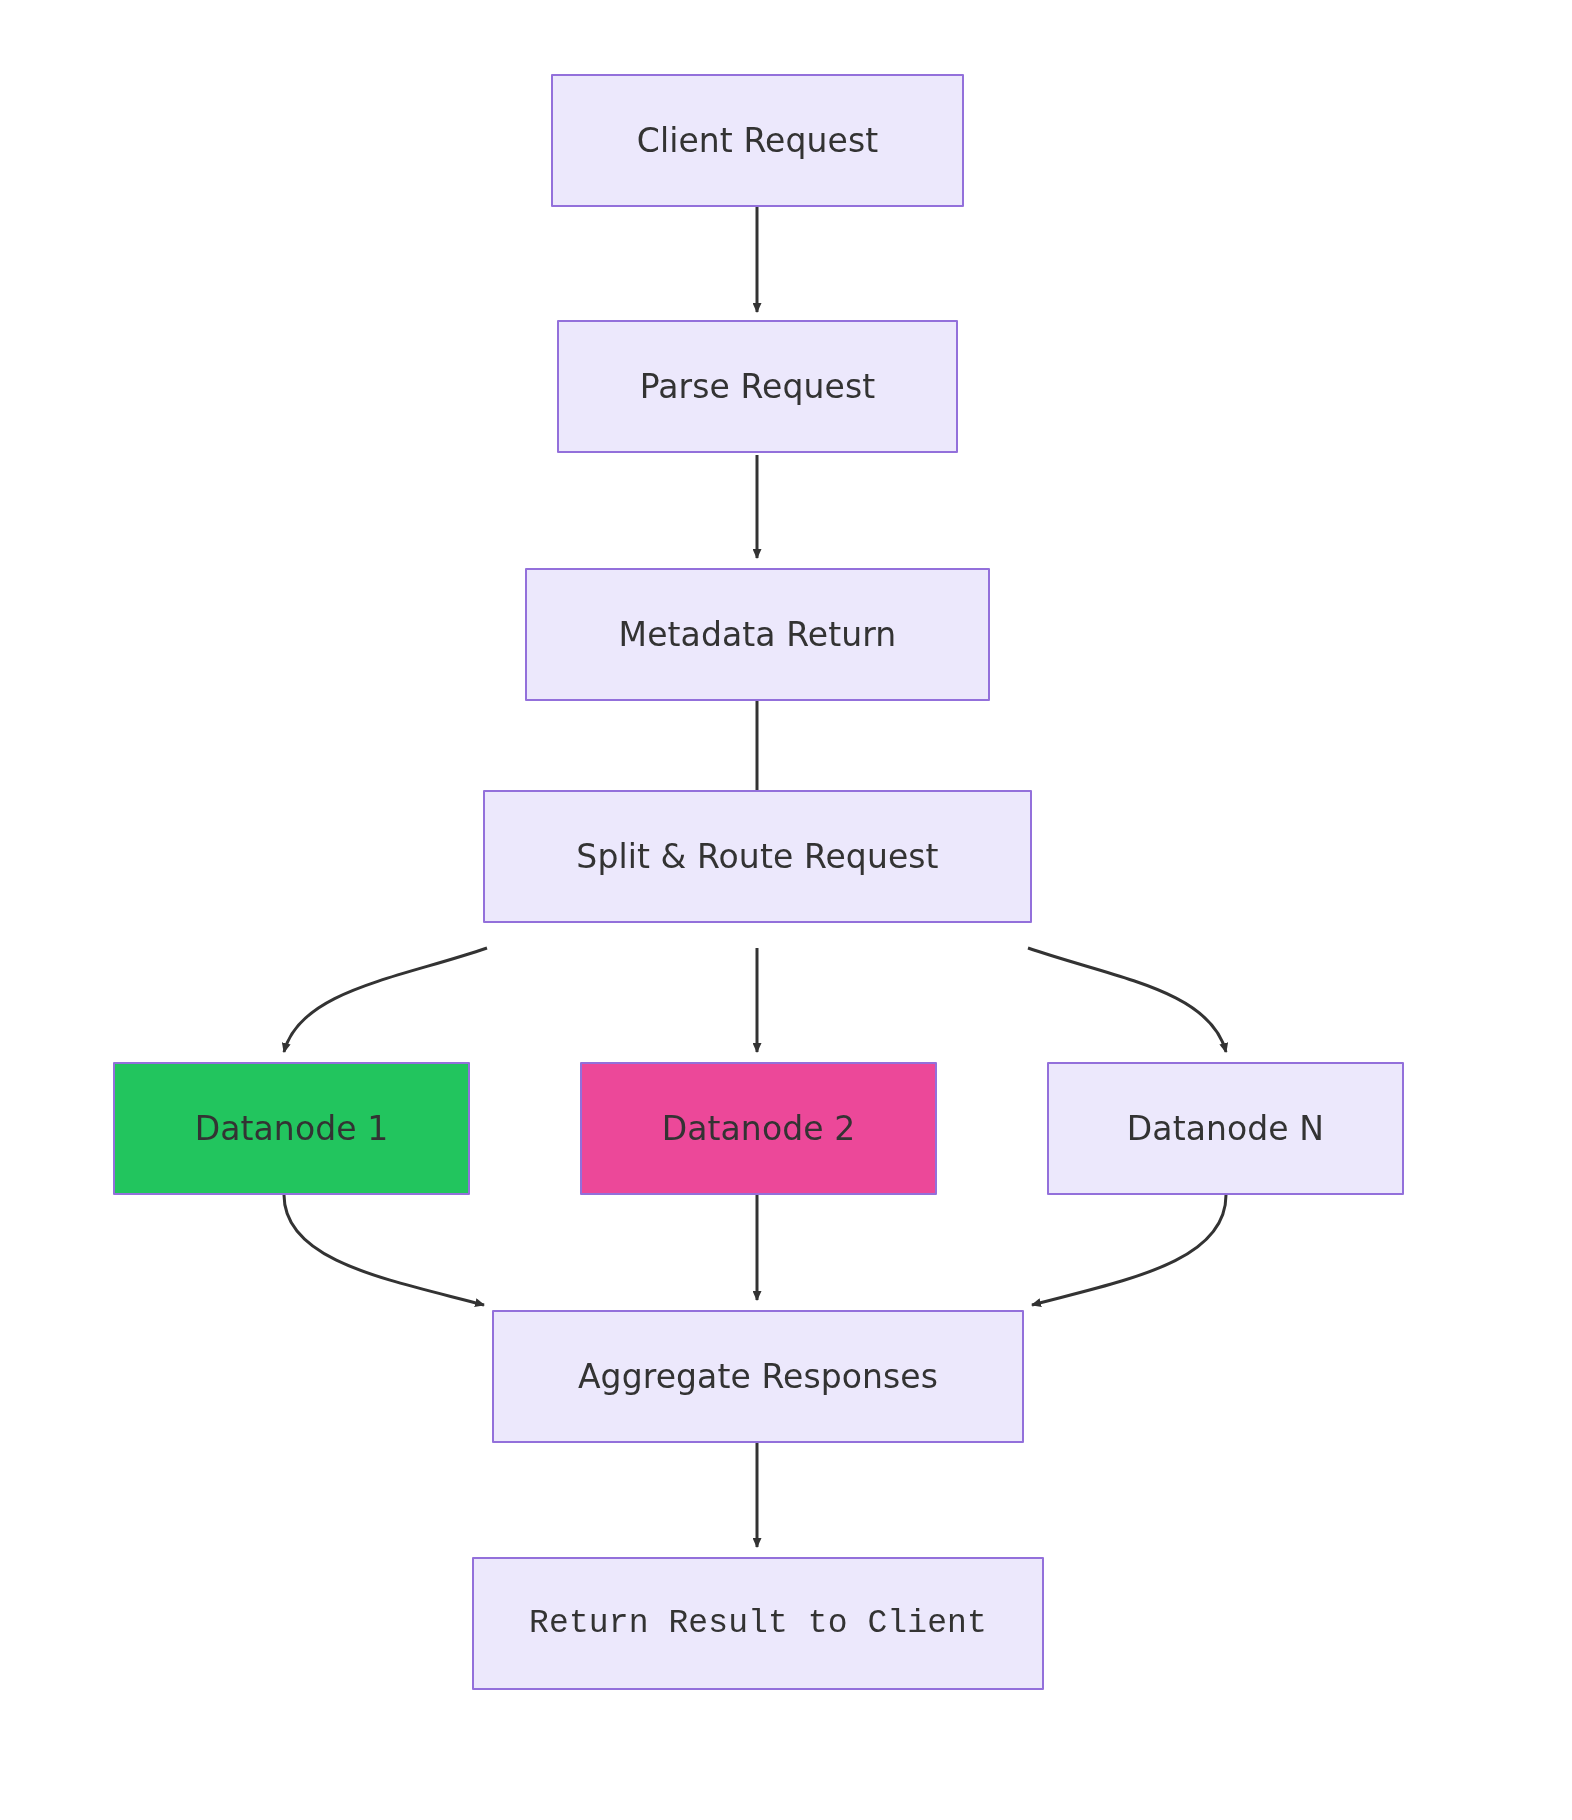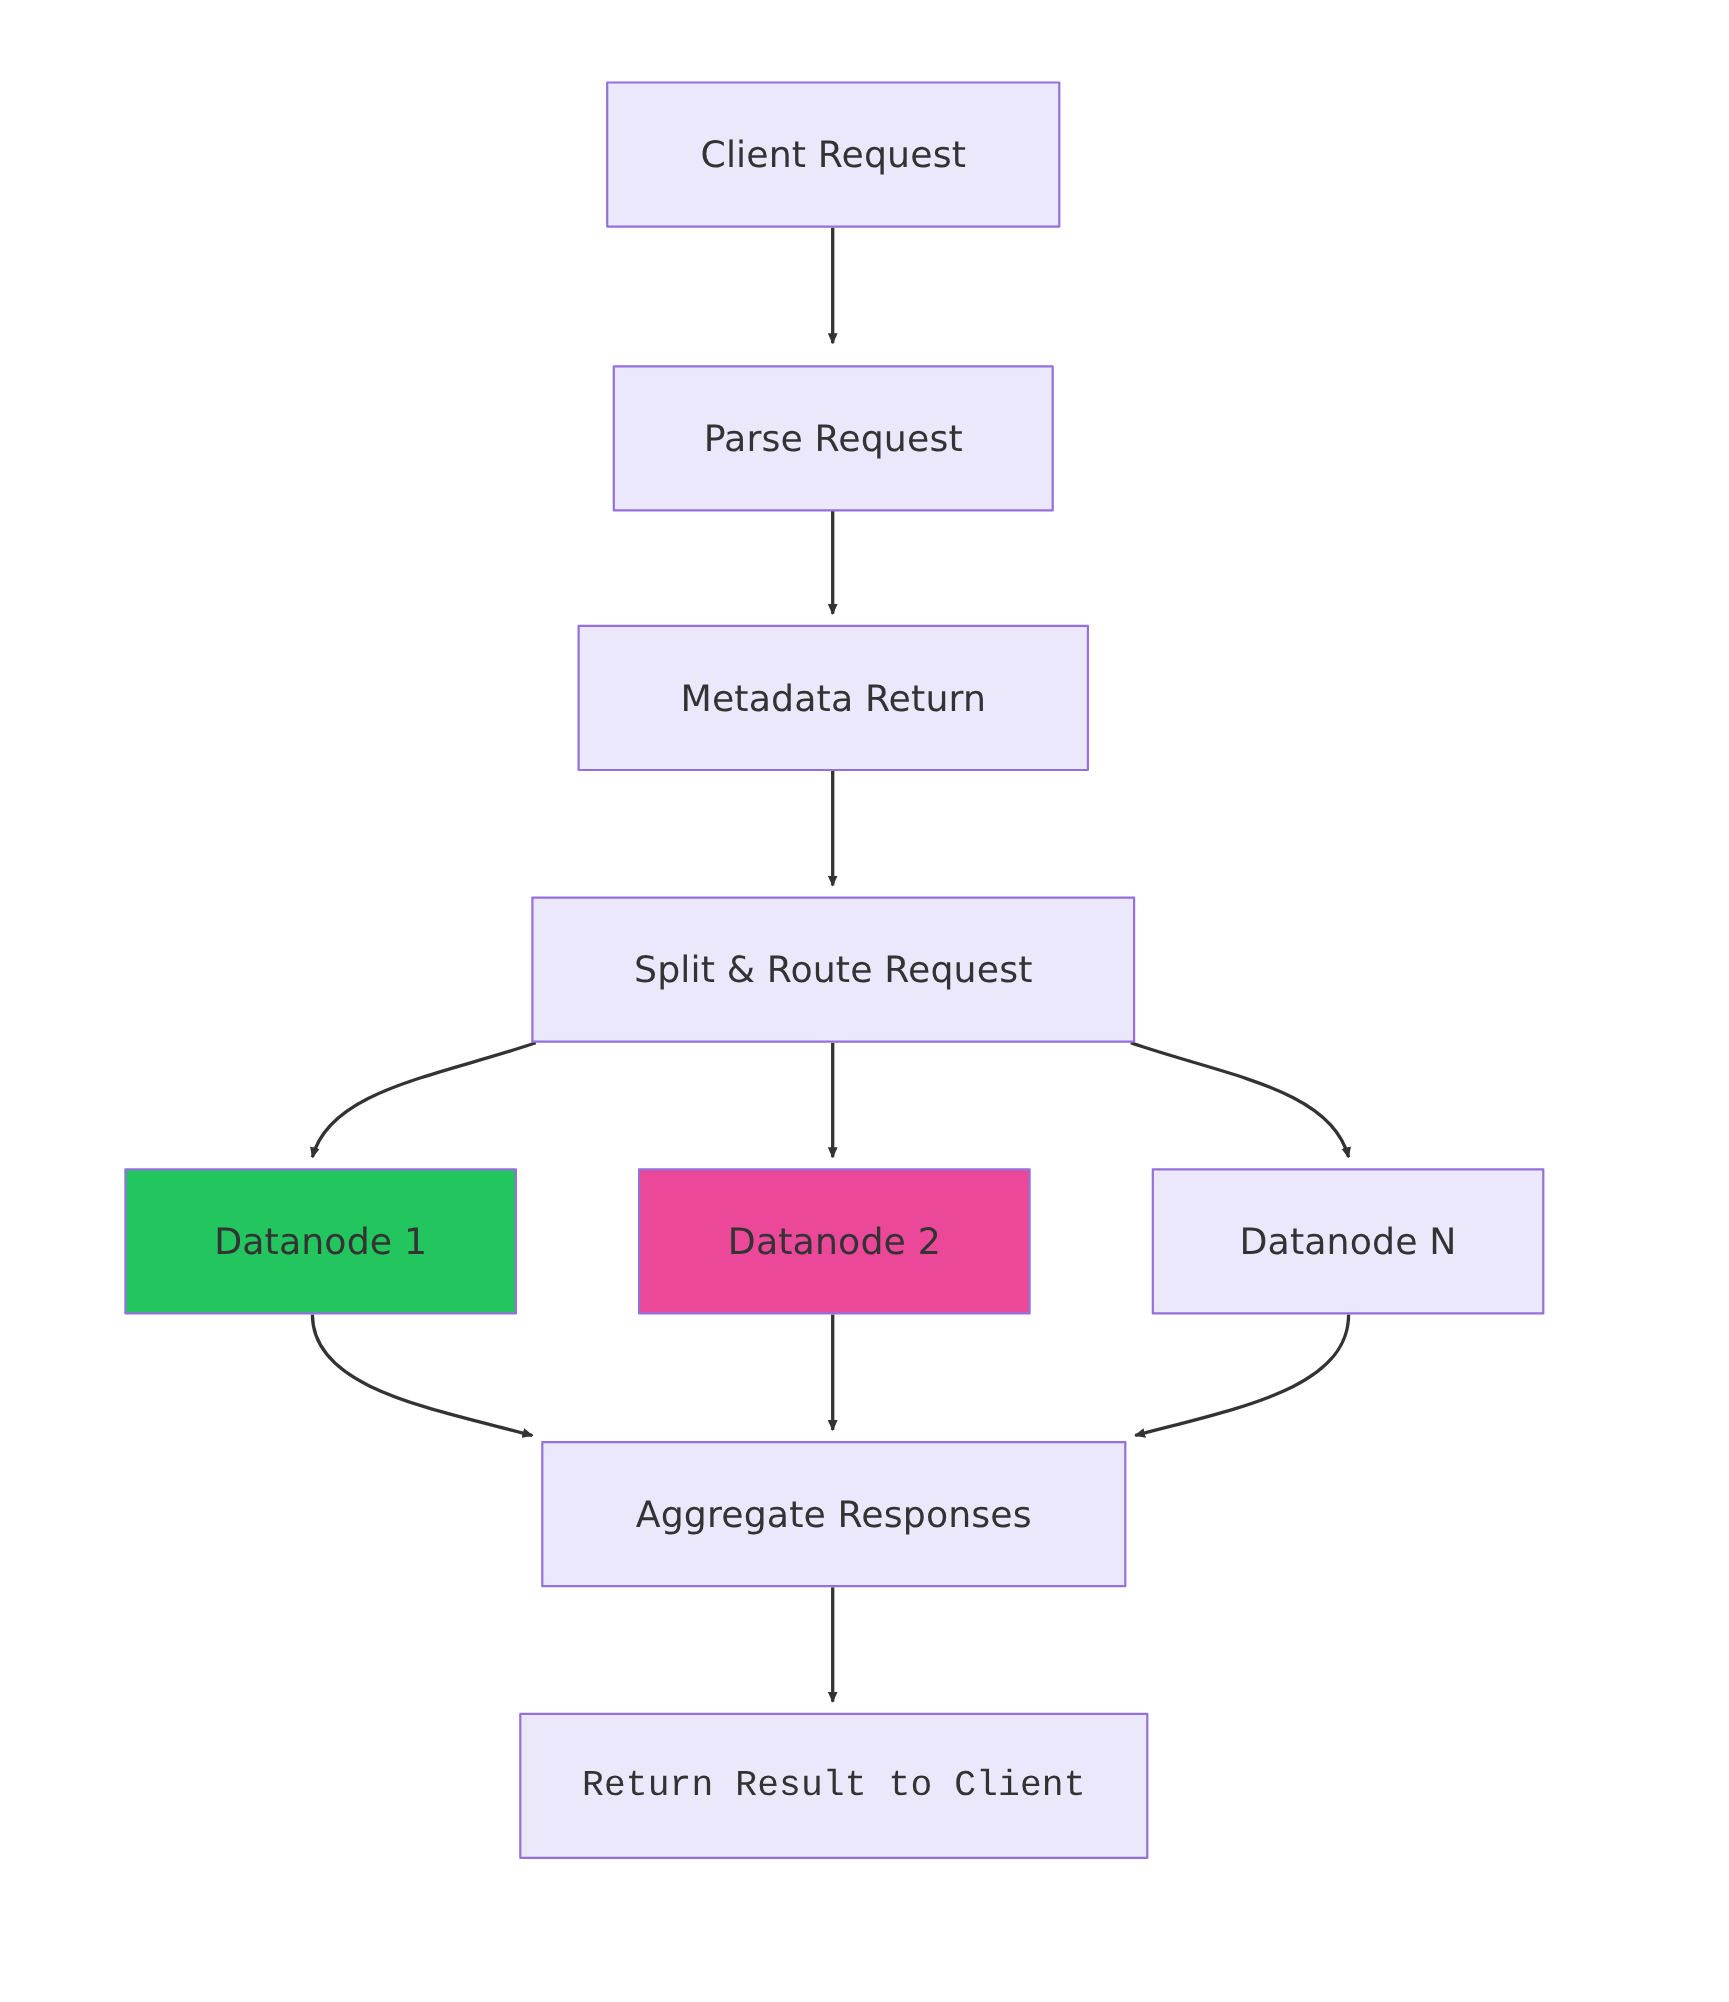--- a/index.html
+++ b/index.html
@@ -80,29 +80,29 @@
 
     <path d="M 1226 1195 C 1226 1262, 1126 1280, 1032 1305" stroke="#333333" stroke-width="3" fill="none" marker-end="url(#arrowhead)"></path>
 
     <path d="M 757 1443 L 757 1547" stroke="#333333" stroke-width="3" fill="none" marker-end="url(#arrowhead)"></path>
   </svg>
 
   <div class="flow-node" style="left: 551px; top: 74px; width: 413px; height: 133px; background: rgb(236, 232, 252); border-color: rgb(147, 112, 219); color: rgb(51, 51, 51);">
     <span class="node-label">Client Request</span>
   </div>
 
-  <div class="flow-node" style="left: 557px; top: 332px; width: 401px; height: 133px; background: rgb(236, 232, 252); border-color: rgb(147, 112, 219); color: rgb(51, 51, 51);">
+  <div class="flow-node" style="left: 557px; top: 320px; width: 401px; height: 133px; background: rgb(236, 232, 252); border-color: rgb(147, 112, 219); color: rgb(51, 51, 51);">
     <span class="node-label">Parse Request</span>
   </div>
 
   <div class="flow-node" style="left: 525px; top: 568px; width: 465px; height: 133px; background: rgb(236, 232, 252); border-color: rgb(147, 112, 219); color: rgb(51, 51, 51);">
     <span class="node-label">Metadata Return</span>
   </div>
 
-  <div class="flow-node" style="left: 483px; top: 815px; width: 549px; height: 133px; background: rgb(236, 232, 252); border-color: rgb(147, 112, 219); color: rgb(51, 51, 51);">
+  <div class="flow-node" style="left: 483px; top: 790px; width: 549px; height: 133px; background: rgb(236, 232, 252); border-color: rgb(147, 112, 219); color: rgb(51, 51, 51);">
     <span class="node-label">Split &amp; Route Request</span>
   </div>
 
   <div class="flow-node" style="left: 113px; top: 1062px; width: 357px; height: 133px; background: #22c55e; border-color: rgb(147, 112, 219); color: rgb(51, 51, 51);">
     <span class="node-label">Datanode 1</span>
   </div>
 
   <div class="flow-node" style="left: 580px; top: 1062px; width: 357px; height: 133px; background: #ec4899; border-color: rgb(147, 112, 219); color: rgb(51, 51, 51);">
     <span class="node-label">Datanode 2</span>
   </div>

